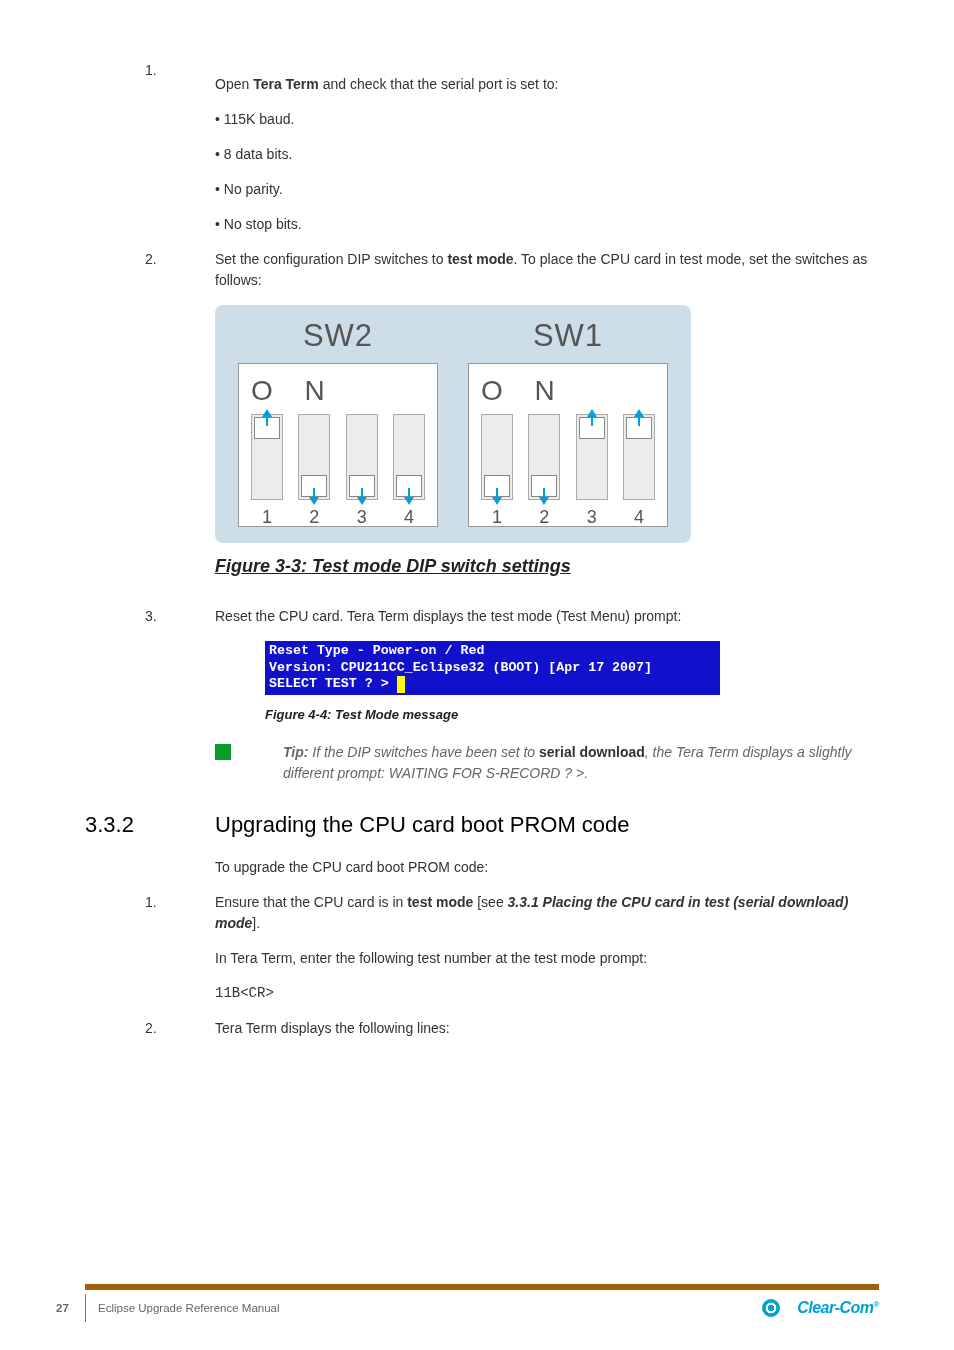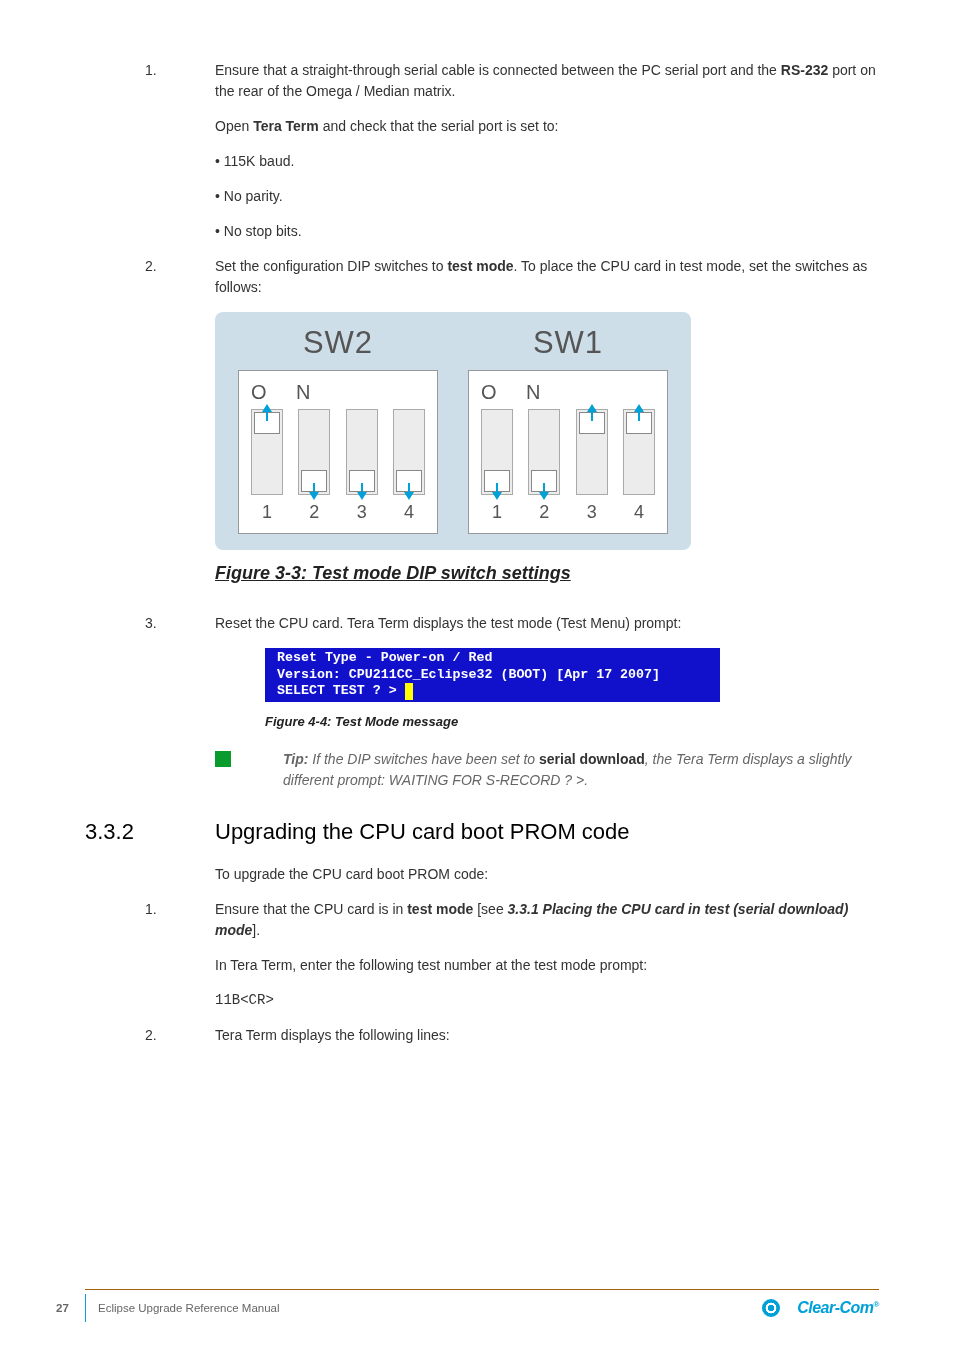--- a/index.html
+++ b/index.html
@@ -31,21 +31,21 @@
   }
   .sw-block { display: flex; flex-direction: column; align-items: center; width: 205px; }
   .sw-title { font-size: 31px; color: #555; margin-bottom: 4px; letter-spacing: 1px; }
   .sw-box {
     width: 200px; height: 164px;
     background: #fff;
     border: 1px solid #999;
     padding: 6px 8px 2px;
     display: flex; flex-direction: column;
   }
-  .on-label { font-size: 20px; color: #555; letter-spacing: 12px; padding-left: 4px; margin-bottom: 2px; }
+  .on-label { font-size: 28px; color: #555; letter-spacing: 12px; padding-left: 4px; margin-bottom: 2px; }
   .switches { display: flex; justify-content: space-between; flex: 1; }
   .sw-col { display: flex; flex-direction: column; align-items: center; width: 40px; }
   .slot {
     width: 32px; height: 86px;
     background: #ececec;
     border: 1px solid #aaa;
     position: relative;
   }
   .toggle {
     position: absolute;
@@ -75,21 +75,21 @@
   .arrow-stem.down-s { bottom: -1px; }
   .sw-num { font-size: 18px; color: #555; margin-top: 4px; }
   .caption { font-style: italic; font-weight: bold; font-size: 18px; color: #222; margin-left: 130px; margin-top: 8px; margin-bottom: 26px; text-decoration: underline; }
   .terminal-wrap { margin-left: 180px; margin-top: 8px; margin-bottom: 8px; }
   .terminal {
     background: #1111cc;
     color: #fff;
     font-family: "Courier New", monospace;
     font-size: 13.3px;
     font-weight: bold;
-    padding: 2px 12px;
+    padding: 2px 4px;
     width: 455px;
     white-space: pre;
     line-height: 1.25;
   }
   .cursor { background: #ffff00; color: #ffff00; display: inline-block; width: 8px; }
   .terminal-caption { font-style: italic; font-weight: bold; font-size: 13px; color: #222; margin-left: 180px; margin-top: 10px; margin-bottom: 18px; }
   .tip-row { display: flex; margin-left: 130px; margin-bottom: 18px; align-items: flex-start; gap: 20px; }
   .tip-badge {
     width: 16px; height: 16px; background: #0a9b2d;
     margin-right: 32px; flex-shrink: 0; margin-top: 2px;
@@ -101,21 +101,21 @@
     font-size: 22px;
     font-weight: normal;
     margin-top: 24px; margin-bottom: 16px;
     display: flex;
   }
   .heading-num { width: 130px; flex-shrink: 0; }
   .mono { font-family: "Courier New", monospace; }
   .footer {
     position: absolute;
     left: 85px; right: 75px; bottom: 28px;
-    border-top: 1px solid #a16207;
+    border-top: 6px solid #a16207;
     padding-top: 4px;
     display: flex; justify-content: space-between; align-items: center;
     font-size: 11.5px; color: #666;
   }
   .footer-left { position: relative; padding-left: 12px; border-left: 1px solid #00a0d8; height: 28px; display:flex; align-items:center; }
   .footer-left .pg { position: absolute; left: -30px; font-weight: bold; }
   .logo { display: flex; align-items: center; gap: 17px; }
   .logo-circle {
     width: 18px; height: 18px; border-radius: 50%;
     border: 2px solid #00a0d8;
@@ -125,26 +125,26 @@
   .logo-r { font-size: 8px; font-style: normal; vertical-align: super; }
 </style>
 </head>
 <body>
 
 <div class="content">
 
   <div class="step-row">
     <div class="step-num">1.</div>
     <div class="step-body">
-      <div><span>Ensure that a straight-through serial cable is connected between the PC serial port and the </span><span class="bold">RS-232</span><span> port on the rear of the Omega / Median matrix.</span></div>
       <div class="sub"><span>Open </span><span class="bold">Tera Term</span><span> and check that the serial port is set to:</span></div>
     </div>
   </div>
 
   <div class="para">• 115K baud.</div>
+  <div class="para">• 8 data bits.</div>
   <div class="para">• No parity.</div>
   <div class="para">• No stop bits.</div>
 
   <div class="step-row">
     <div class="step-num">2.</div>
     <div class="step-body">
       <span>Set the configuration DIP switches to </span><span class="bold">test mode</span><span>. To place the CPU card in test mode, set the switches as follows:</span>
     </div>
   </div>
 

